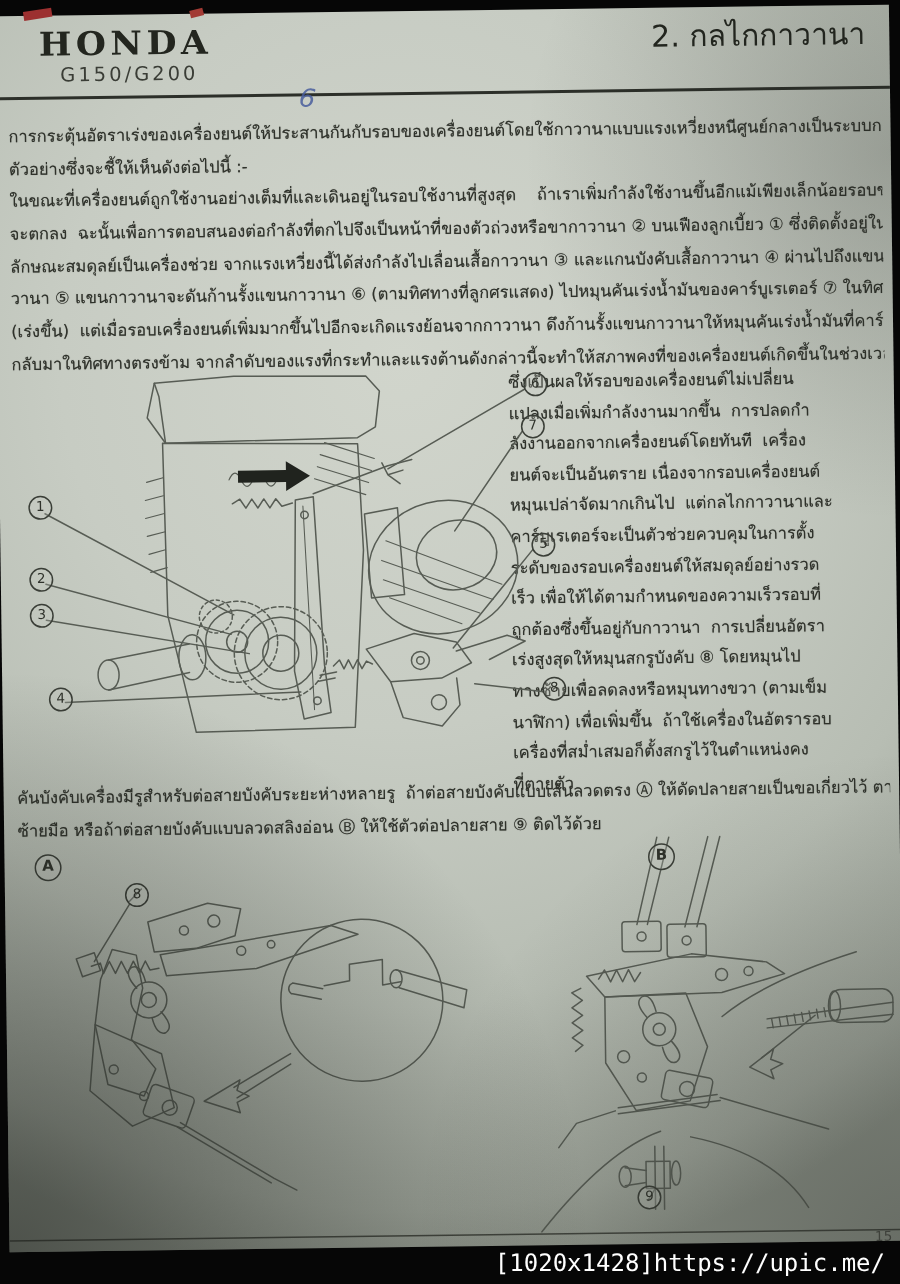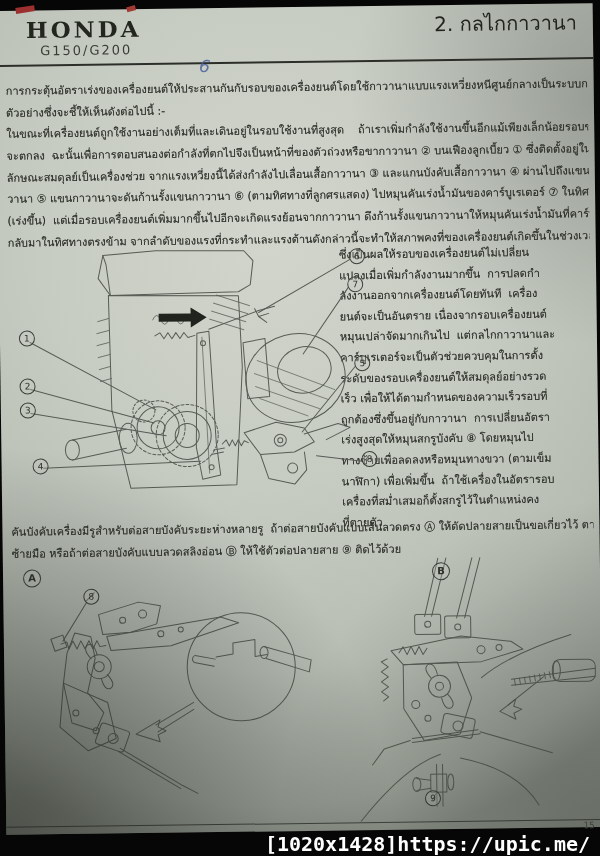--- a/index.html
+++ b/index.html
@@ -48,21 +48,21 @@
     position:absolute;width:14px;height:14px;border:1px solid #3a3e37;border-radius:50%;
     font-size:9px;line-height:14px;text-align:center;color:#2f322b;background:rgba(200,205,196,.25);
   }
   .callout.lg{width:16px;height:16px;line-height:16px;font-size:10px;font-weight:bold}
 
   #bottom-rule{left:0;right:0;top:816px;height:1px;background:#41443d}
   #page-num{left:577px;top:817px;font-size:9px;color:#4c4f48}
   #watermark{
     position:absolute;right:10px;top:832px;color:#ffffff;
     font-family:"DejaVu Sans Mono","Liberation Mono",monospace;
-    font-size:20px;font-weight:bold;letter-spacing:0;
+    font-size:16px;font-weight:normal;letter-spacing:0;
   }
 </style>
 </head>
 <body>
 
 <div id="page">
 
   <div class="abs" id="red-mark-1"></div>
   <div class="abs" id="red-mark-2"></div>
   <div class="abs" id="brand">HONDA</div>

